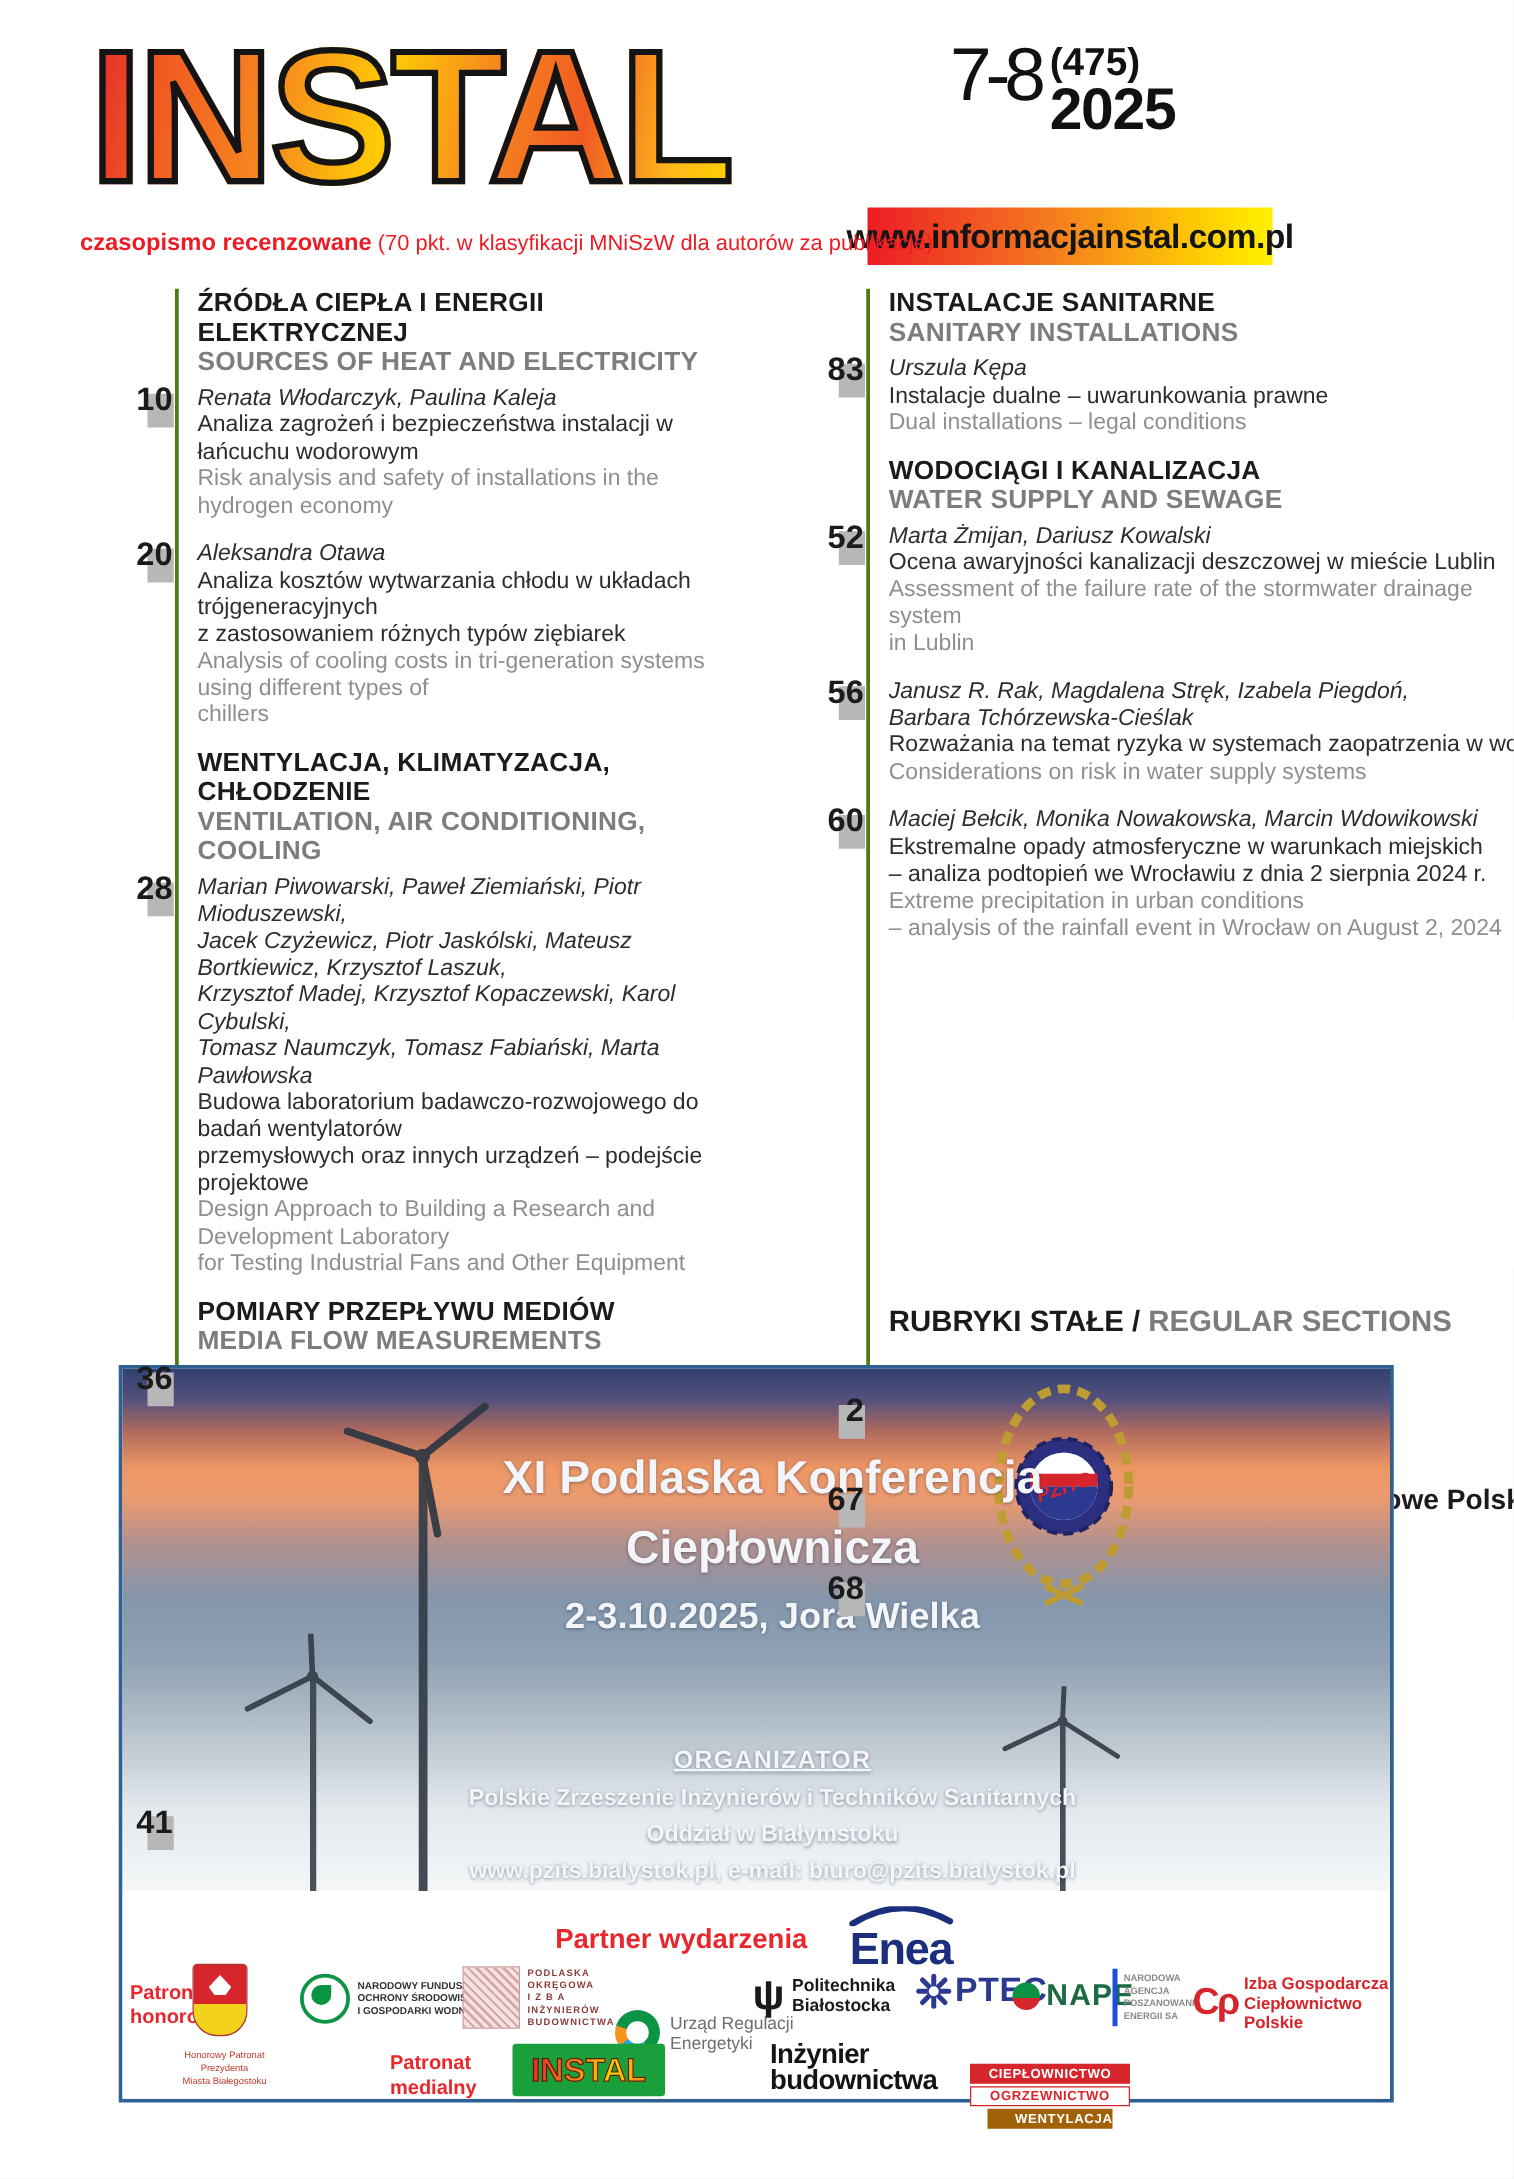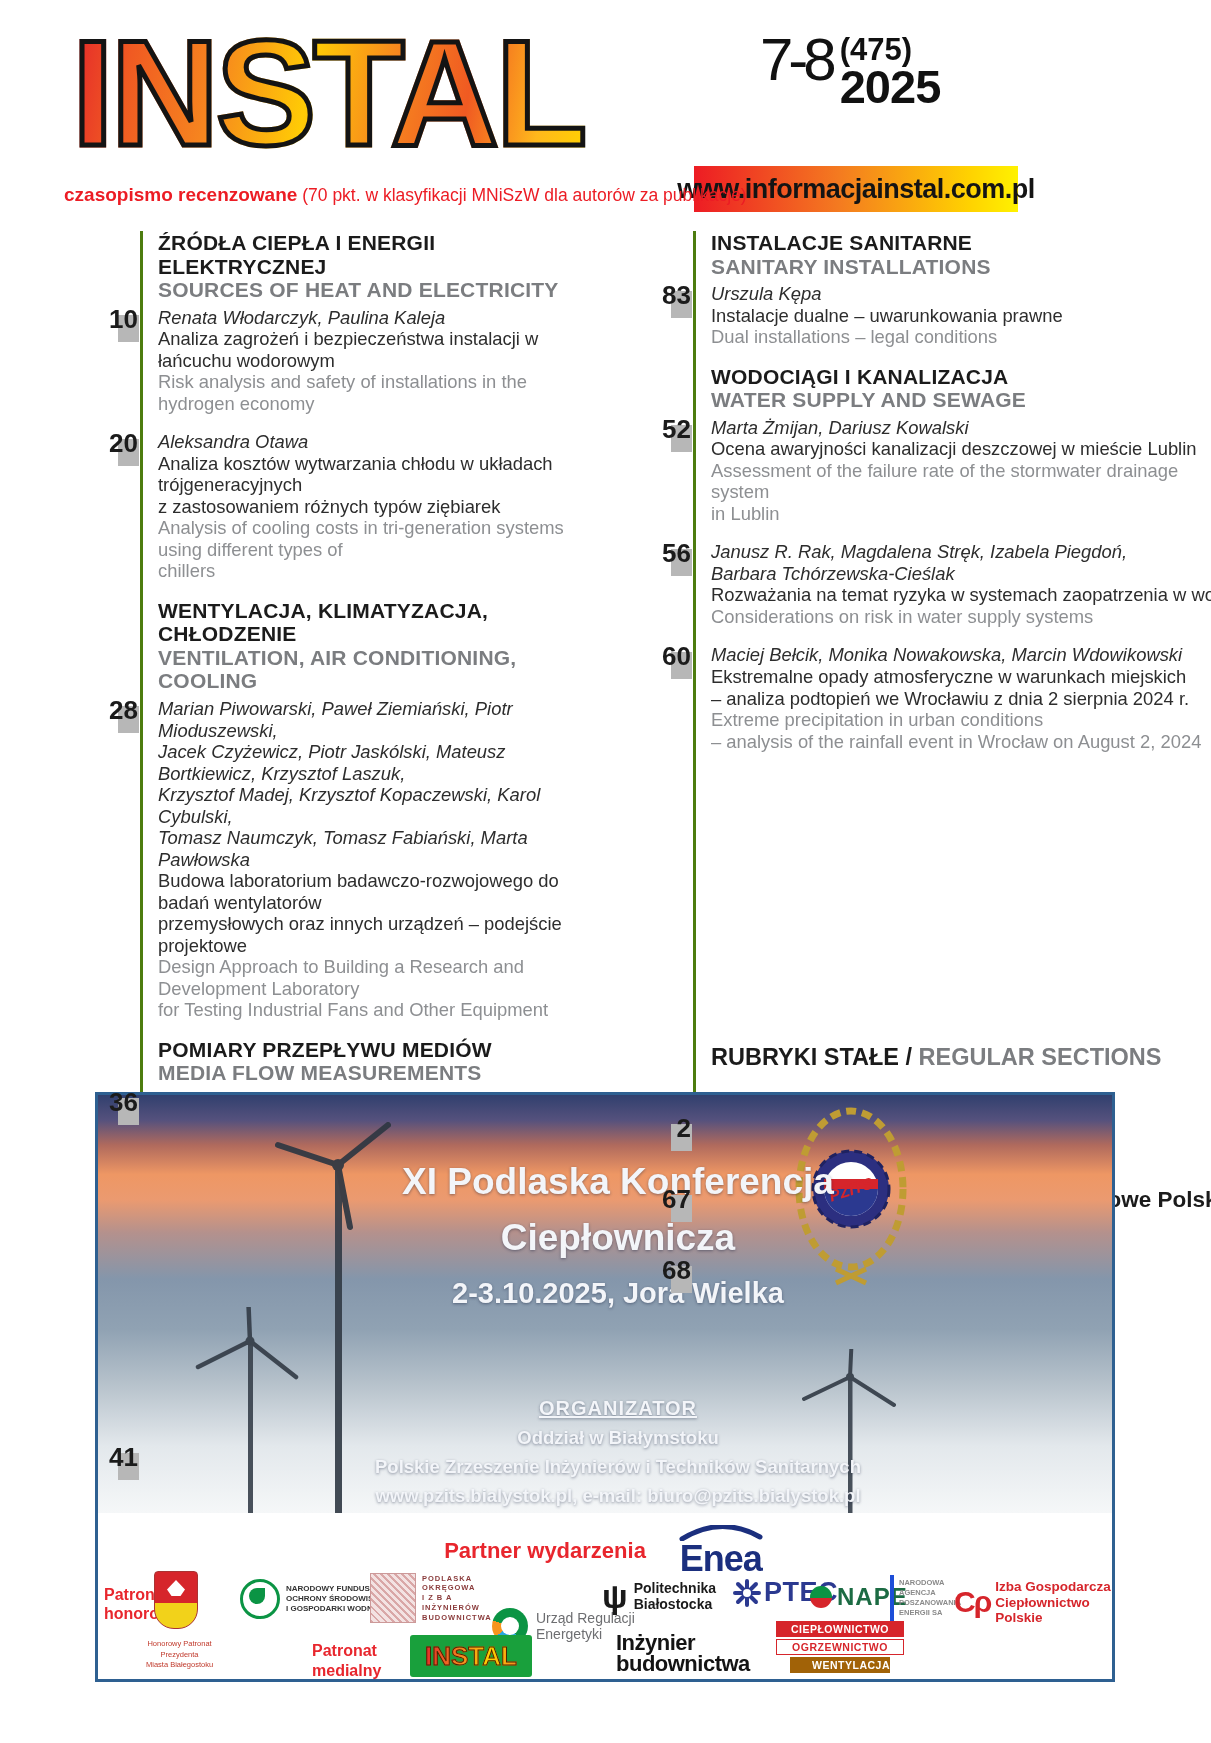--- a/index.html
+++ b/index.html
@@ -100,21 +100,21 @@
   #igcp{left:856px;top:66px;display:flex;align-items:center;gap:5px;}
   #igcp .cp{font-size:30px;font-weight:bold;color:#d6252b;letter-spacing:-2px;line-height:1;}
   #igcp .name{font-size:13.5px;font-weight:bold;color:#d6252b;line-height:1.15;white-space:pre-line;}
   #crest-cap{left:48px;top:126px;color:#c0392b;font-size:7.5px;line-height:1.4;text-align:center;white-space:pre-line;}
   #lbl-media{left:214px;top:128px;color:#e8262d;font-weight:bold;font-size:16px;line-height:1.25;white-space:pre-line;}
   #instal-mini{left:312px;top:122px;width:122px;height:42px;background:#19a03c;border-radius:3px;display:flex;align-items:center;justify-content:center;}
   #instal-mini .t{font-size:26px;font-weight:bold;letter-spacing:0;
      background:linear-gradient(100deg,#e4262b,#f6851f 40%,#ffd200 70%,#f6851f 100%);
      -webkit-background-clip:text;background-clip:text;color:transparent;-webkit-text-stroke:1px #4a2500;}
   #inzynier{left:518px;top:120px;font-size:22px;font-weight:bold;color:#141414;line-height:.95;letter-spacing:-.5px;white-space:pre-line;}
-  #cov{left:678px;top:108px;width:128px;display:flex;flex-direction:column;gap:2px;}
+  #cov{left:678px;top:138px;width:128px;display:flex;flex-direction:column;gap:2px;}
   #cov .r1{background:#d6252b;color:#fff;font-size:10.5px;font-weight:bold;text-align:center;padding:2px 0;letter-spacing:.5px;}
   #cov .r2{background:#fff;color:#d6252b;font-size:10.5px;font-weight:bold;text-align:center;border:1px solid #d6252b;padding:1px 0;letter-spacing:.5px;}
   #cov .r3{background:#a16207;color:#fff;font-size:10.5px;font-weight:bold;text-align:right;padding:2px 0;margin:0 14px;letter-spacing:.5px;}
 </style>
 </head>
 <body>
 
 <div class="page">
 
   <div id="logo">INSTAL</div>
@@ -280,22 +280,22 @@
         <text x="60" y="94" font-size="16" font-weight="bold" fill="#d6252b" text-anchor="middle" font-style="italic" transform="rotate(-18 60 88)">PZITS</text>
         <path d="M45 168 l30 14 M75 168 l-30 14" stroke="#bf9c33" stroke-width="5"></path>
       </svg>
 
       <div class="ad-title" id="ad-t1">XI Podlaska Konferencja</div>
       <div class="ad-title" id="ad-t2">Ciepłownicza</div>
       <div class="ad-title" id="ad-date">2-3.10.2025, Jora Wielka</div>
 
       <div id="ad-org">
         <div class="lbl">ORGANIZATOR</div>
+        <div class="l">Polskie Zrzeszenie Inżynierów i Techników Sanitarnych</div>
         <div class="l">Oddział w Białymstoku</div>
-        <div class="l">Polskie Zrzeszenie Inżynierów i Techników Sanitarnych</div>
         <div class="l">www.pzits.bialystok.pl, e-mail: biuro@pzits.bialystok.pl</div>
       </div>
     </div>
 
     <div id="ad-footer">
       <div id="partner-row">
         <span id="partner-label">Partner wydarzenia</span>
         <span id="enea">
           <svg width="90" height="16" viewBox="0 0 90 16">
             <path d="M6 14 Q45 -10 84 12" fill="none" stroke="#1b2f7e" stroke-width="5" stroke-linecap="round"></path>

